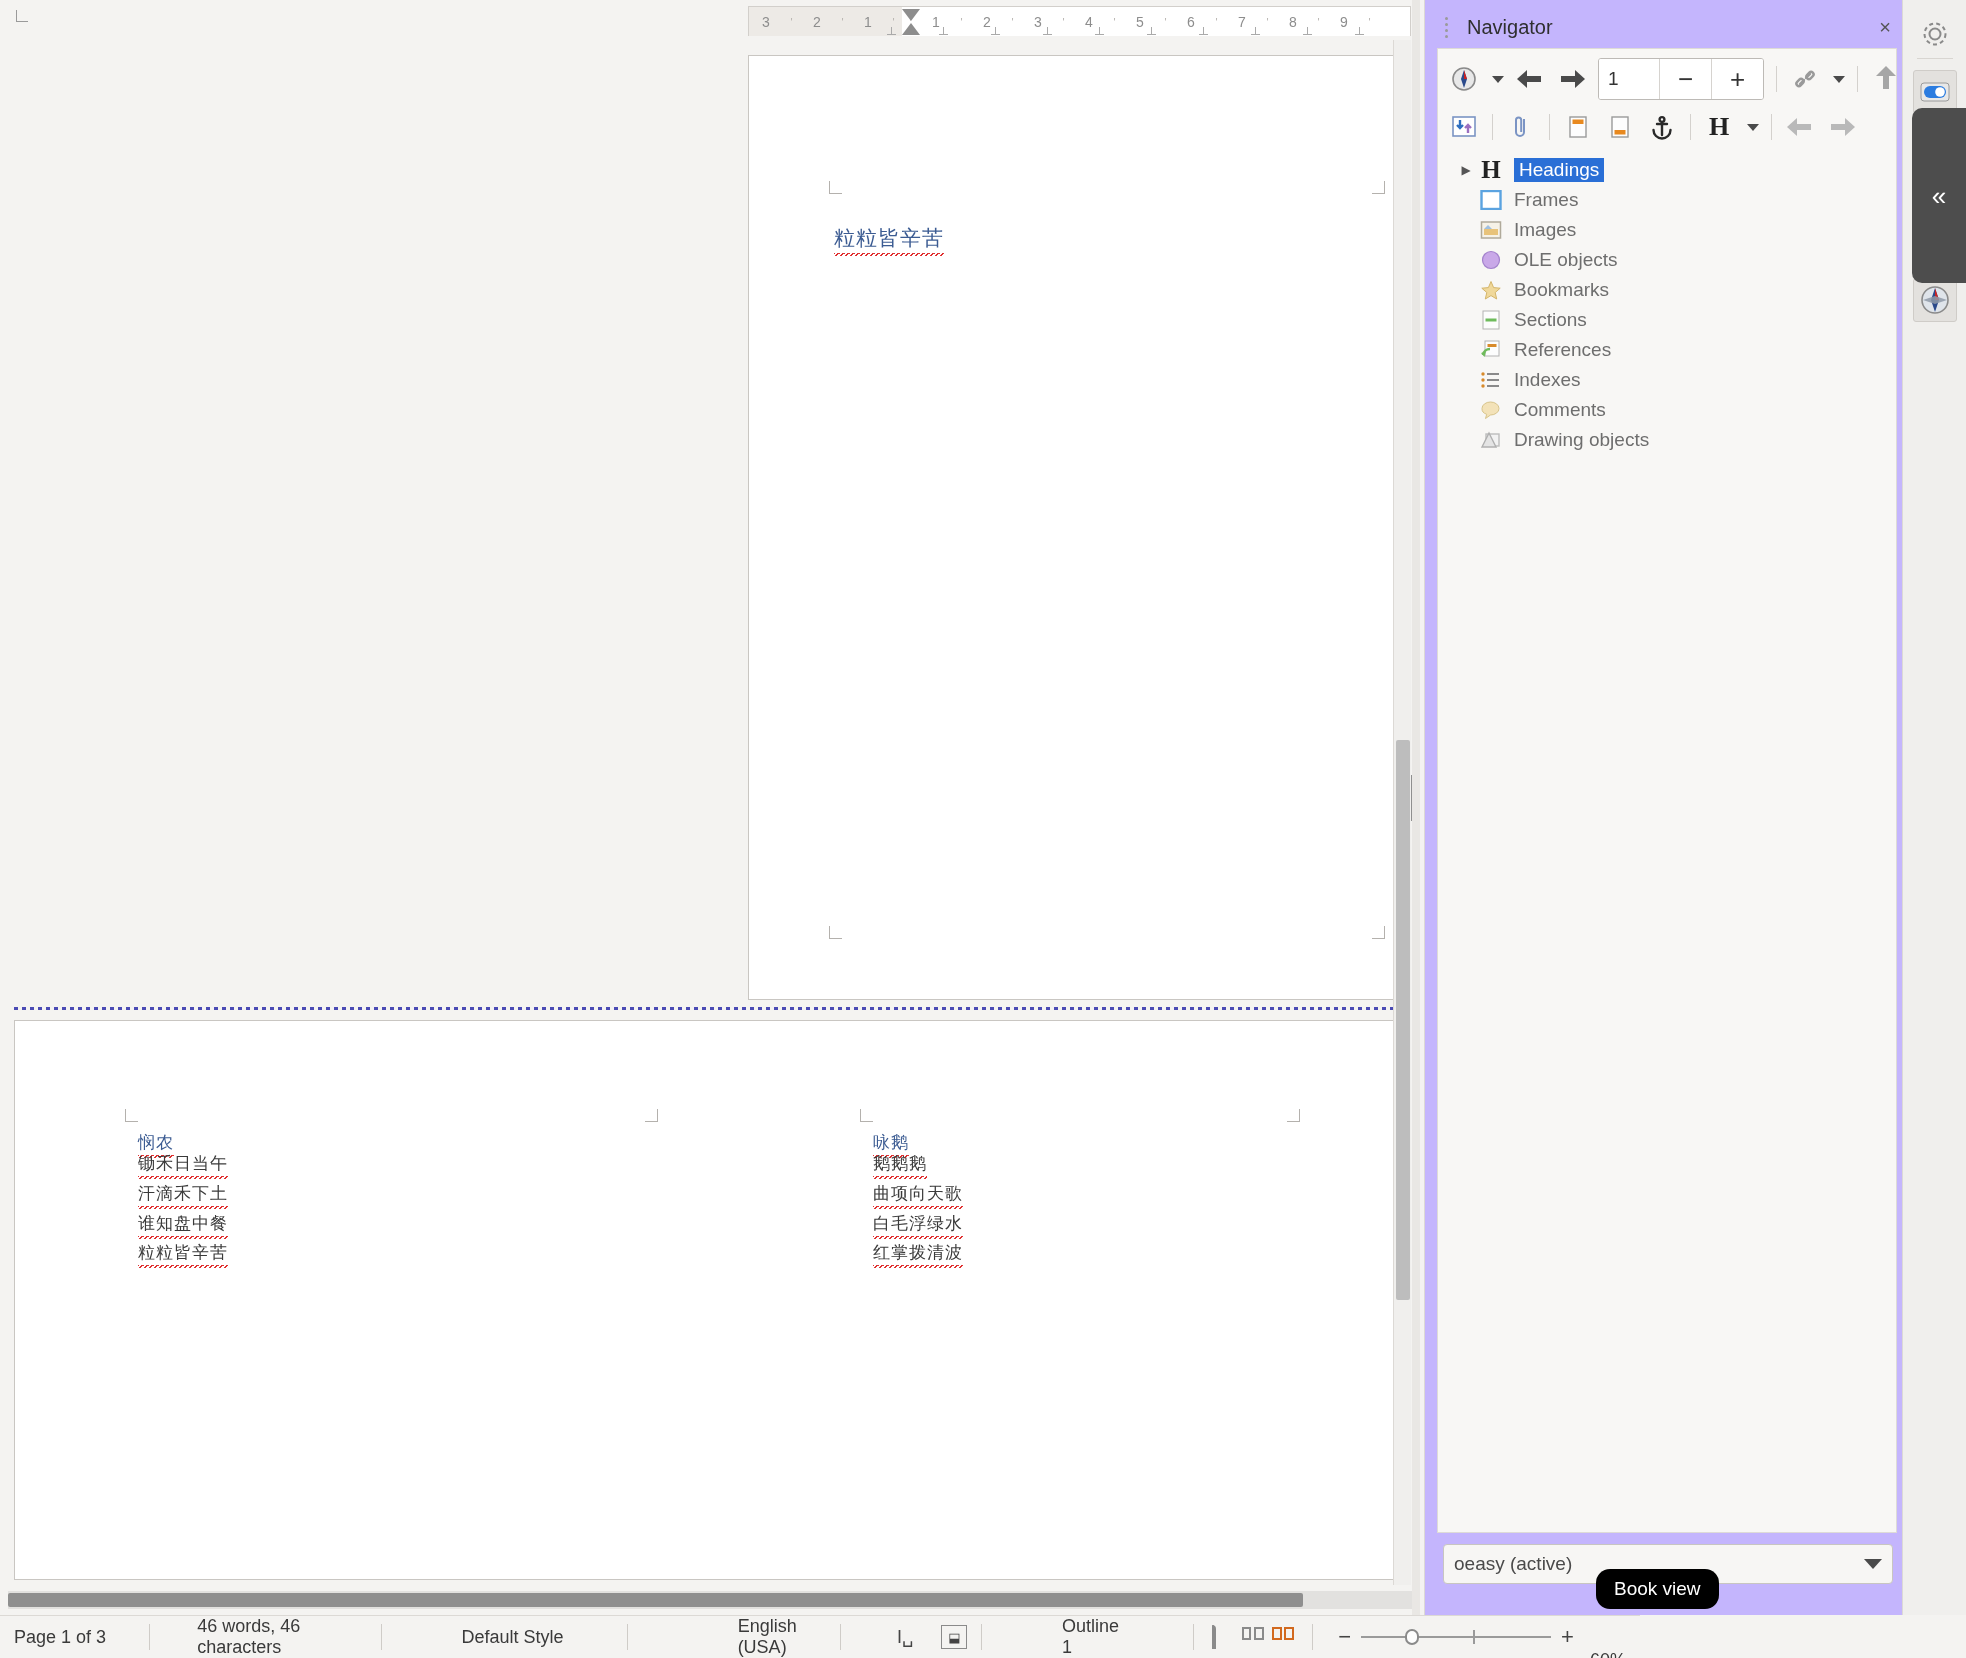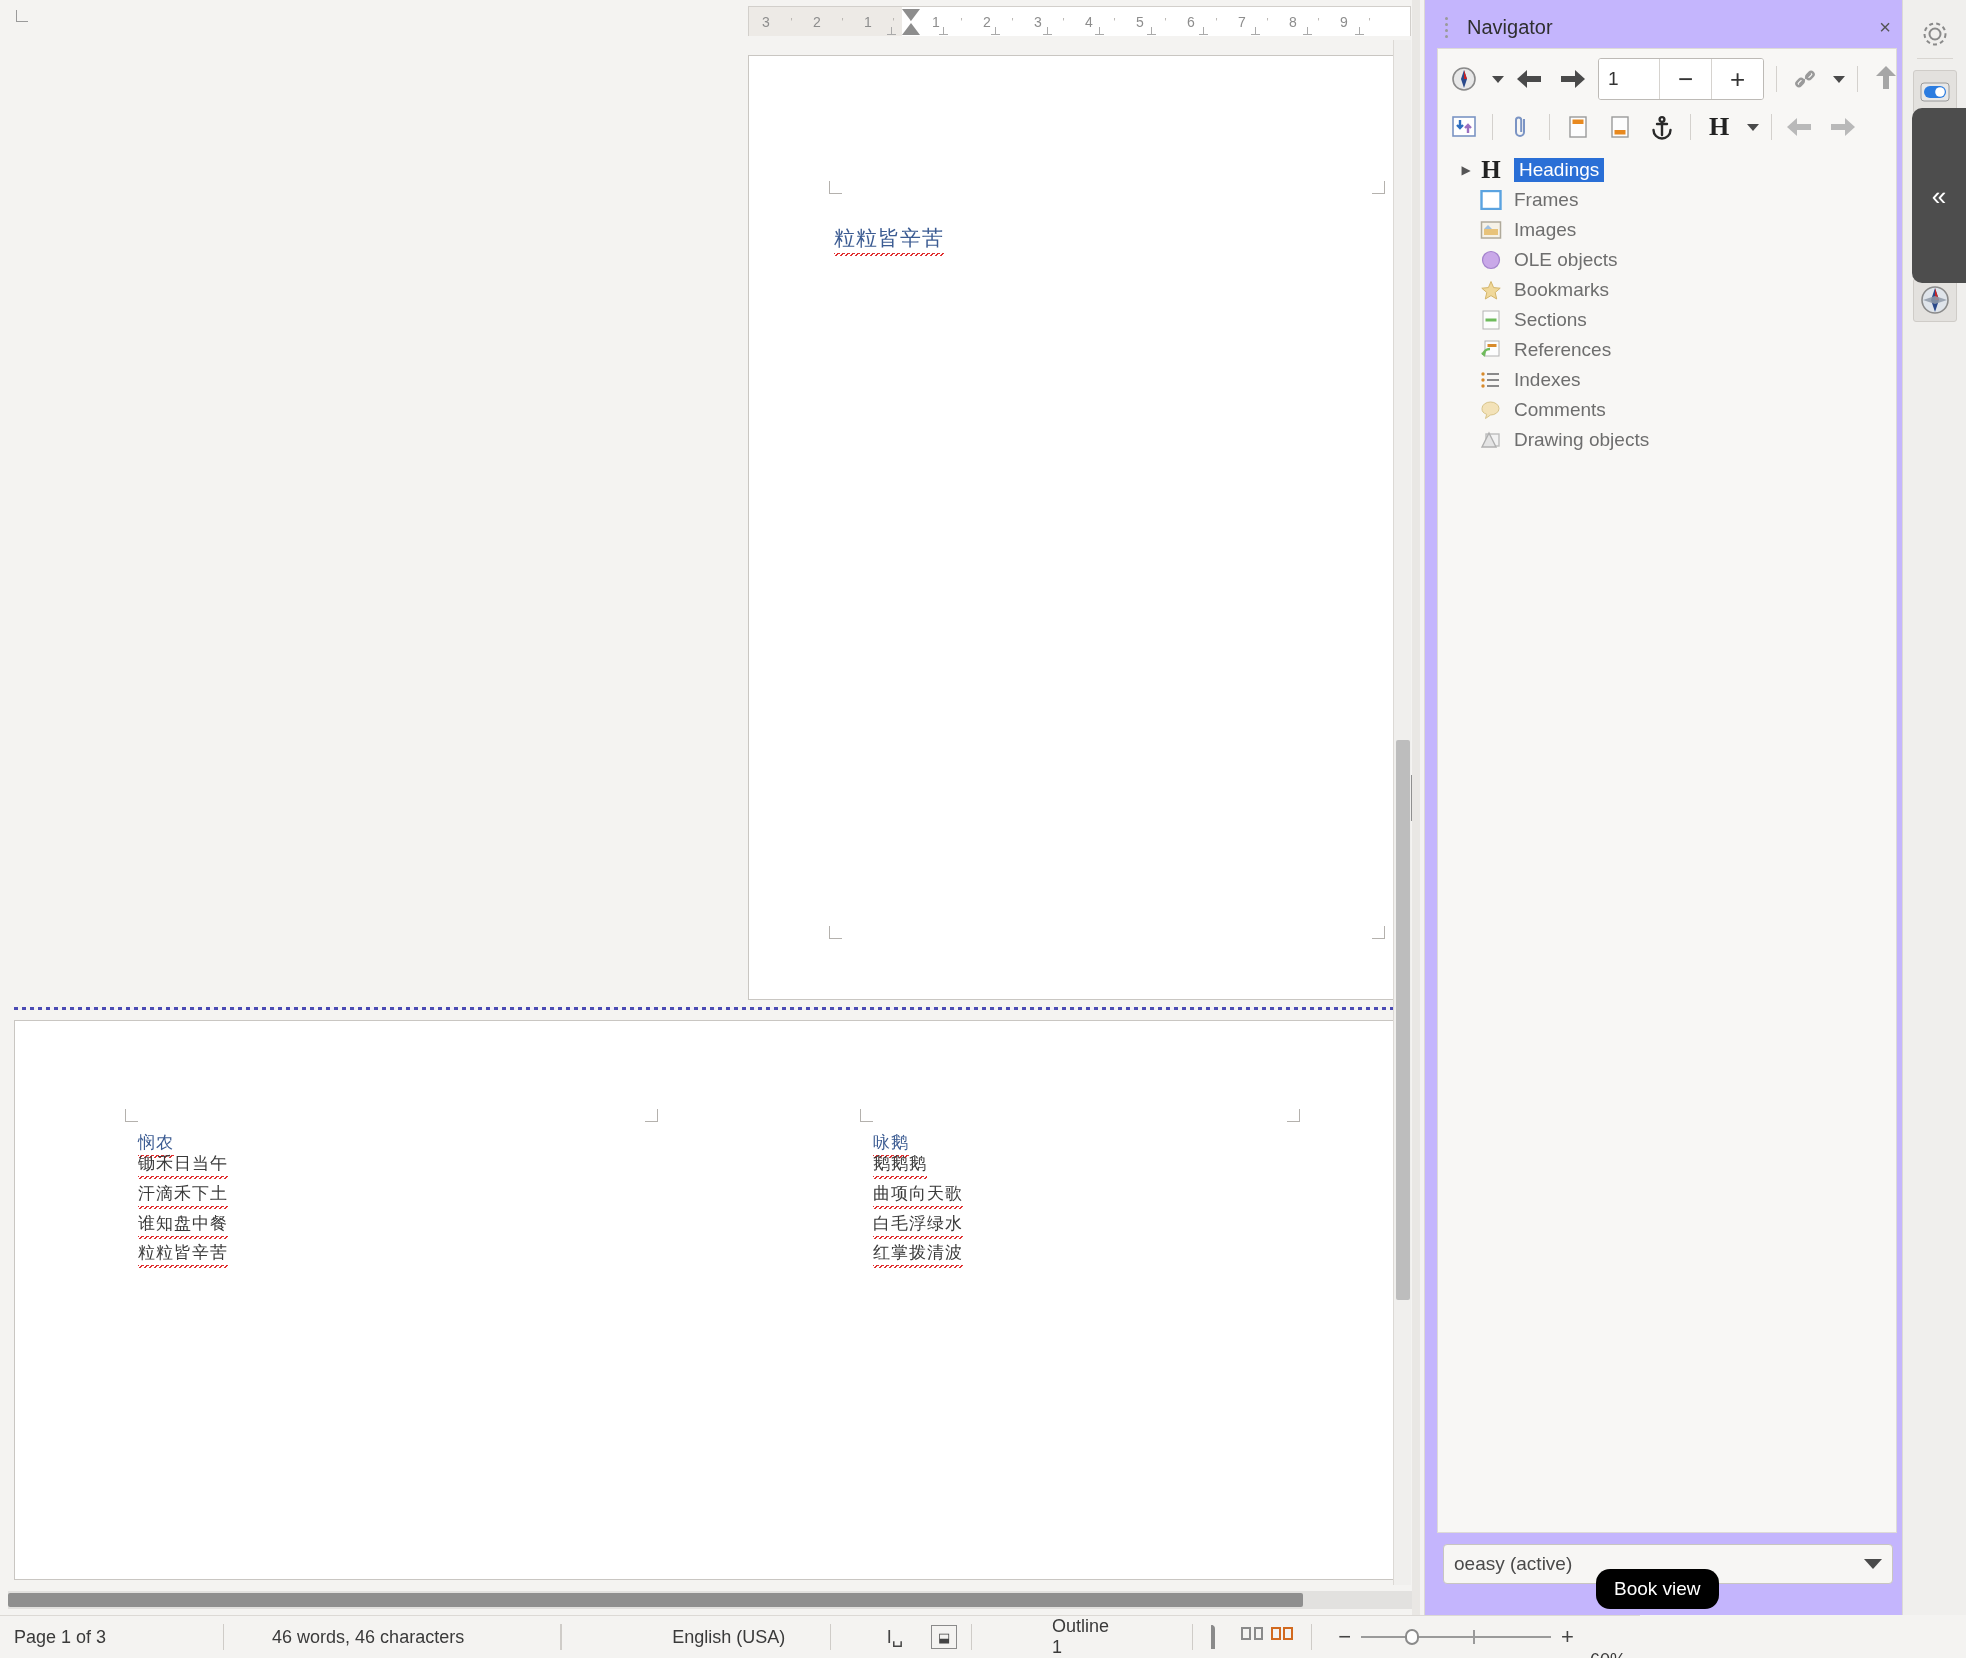--- a/index.html
+++ b/index.html
@@ -878,20 +878,21 @@
     <span class="chev">«</span>
   </div>
 
   <div id="tooltip">Book view</div>
 
   <div id="statusbar">
     <div class="sb-cell" style="width:240px;">Page 1 of 3</div>
     <div class="sb-sep"></div>
     <div class="sb-cell" style="width:360px; padding-left:48px;">46 words, 46 characters</div>
     <div class="sb-sep"></div>
+    <div class="sb-cell" style="width:360px; padding-left:80px;">Default Style</div>
     <div class="sb-sep"></div>
     <div class="sb-cell" style="width:280px; padding-left:110px;">English (USA)</div>
     <div class="sb-sep"></div>
 
     <div class="sb-cell" style="padding-left:56px;">
       <span class="cursor-ico">I␣</span>
     </div>
     <div class="sb-cell">
       <span class="sel-mode-box">⬓</span>
     </div>

